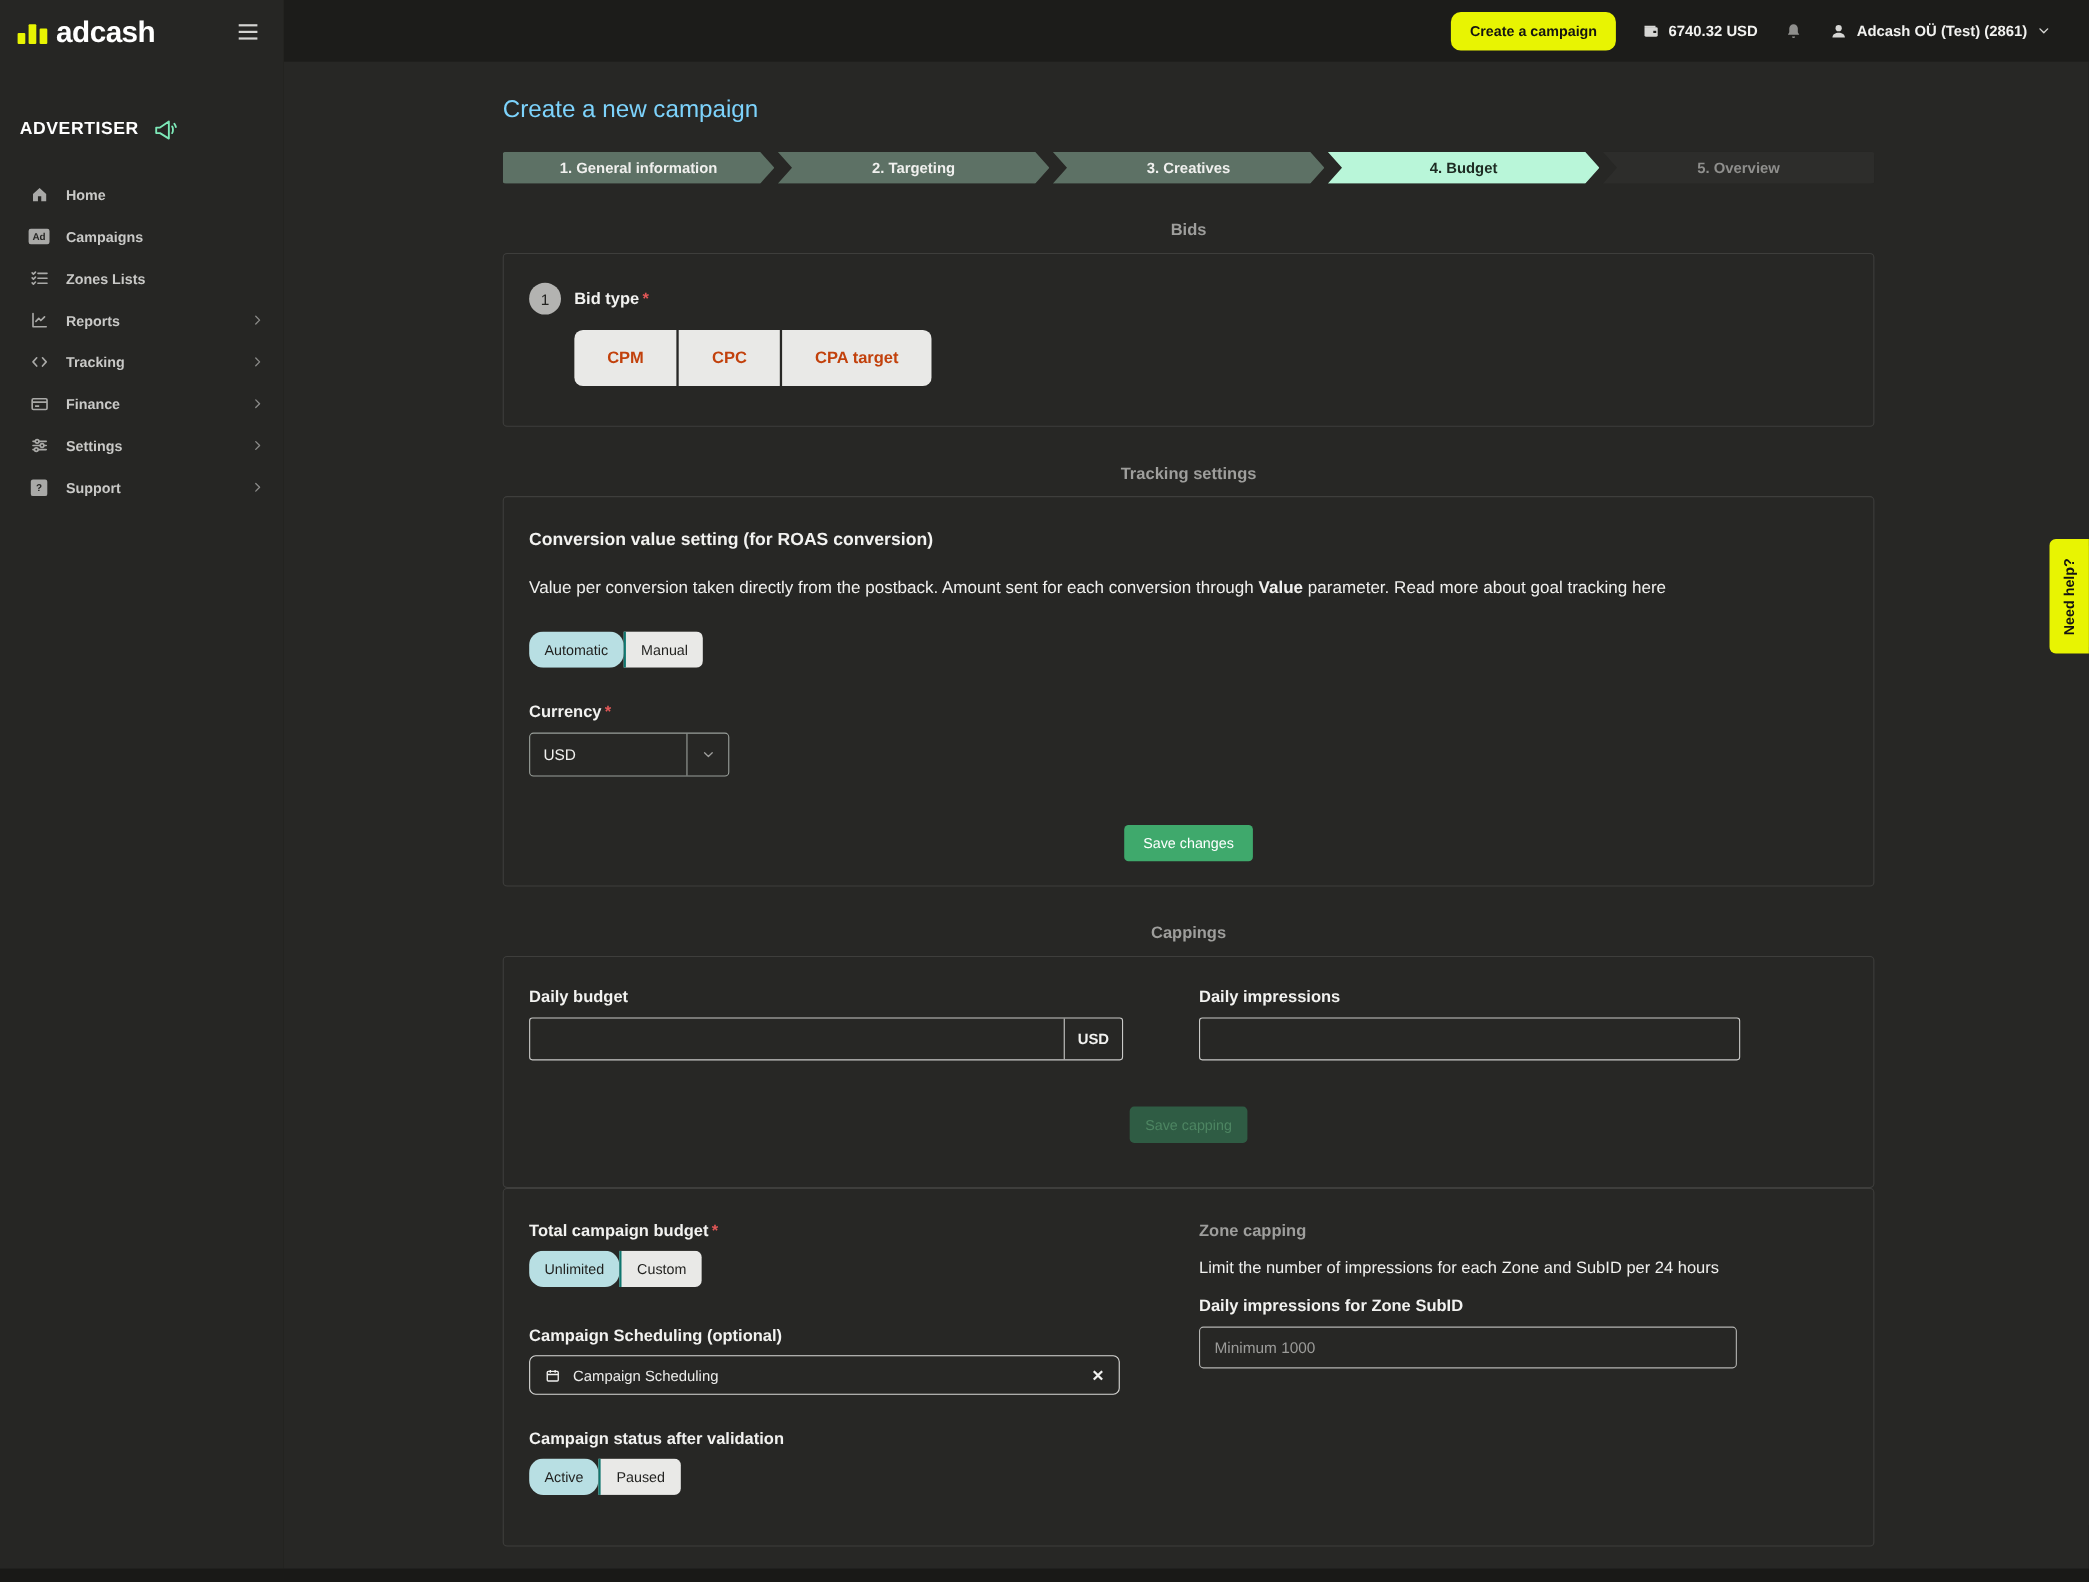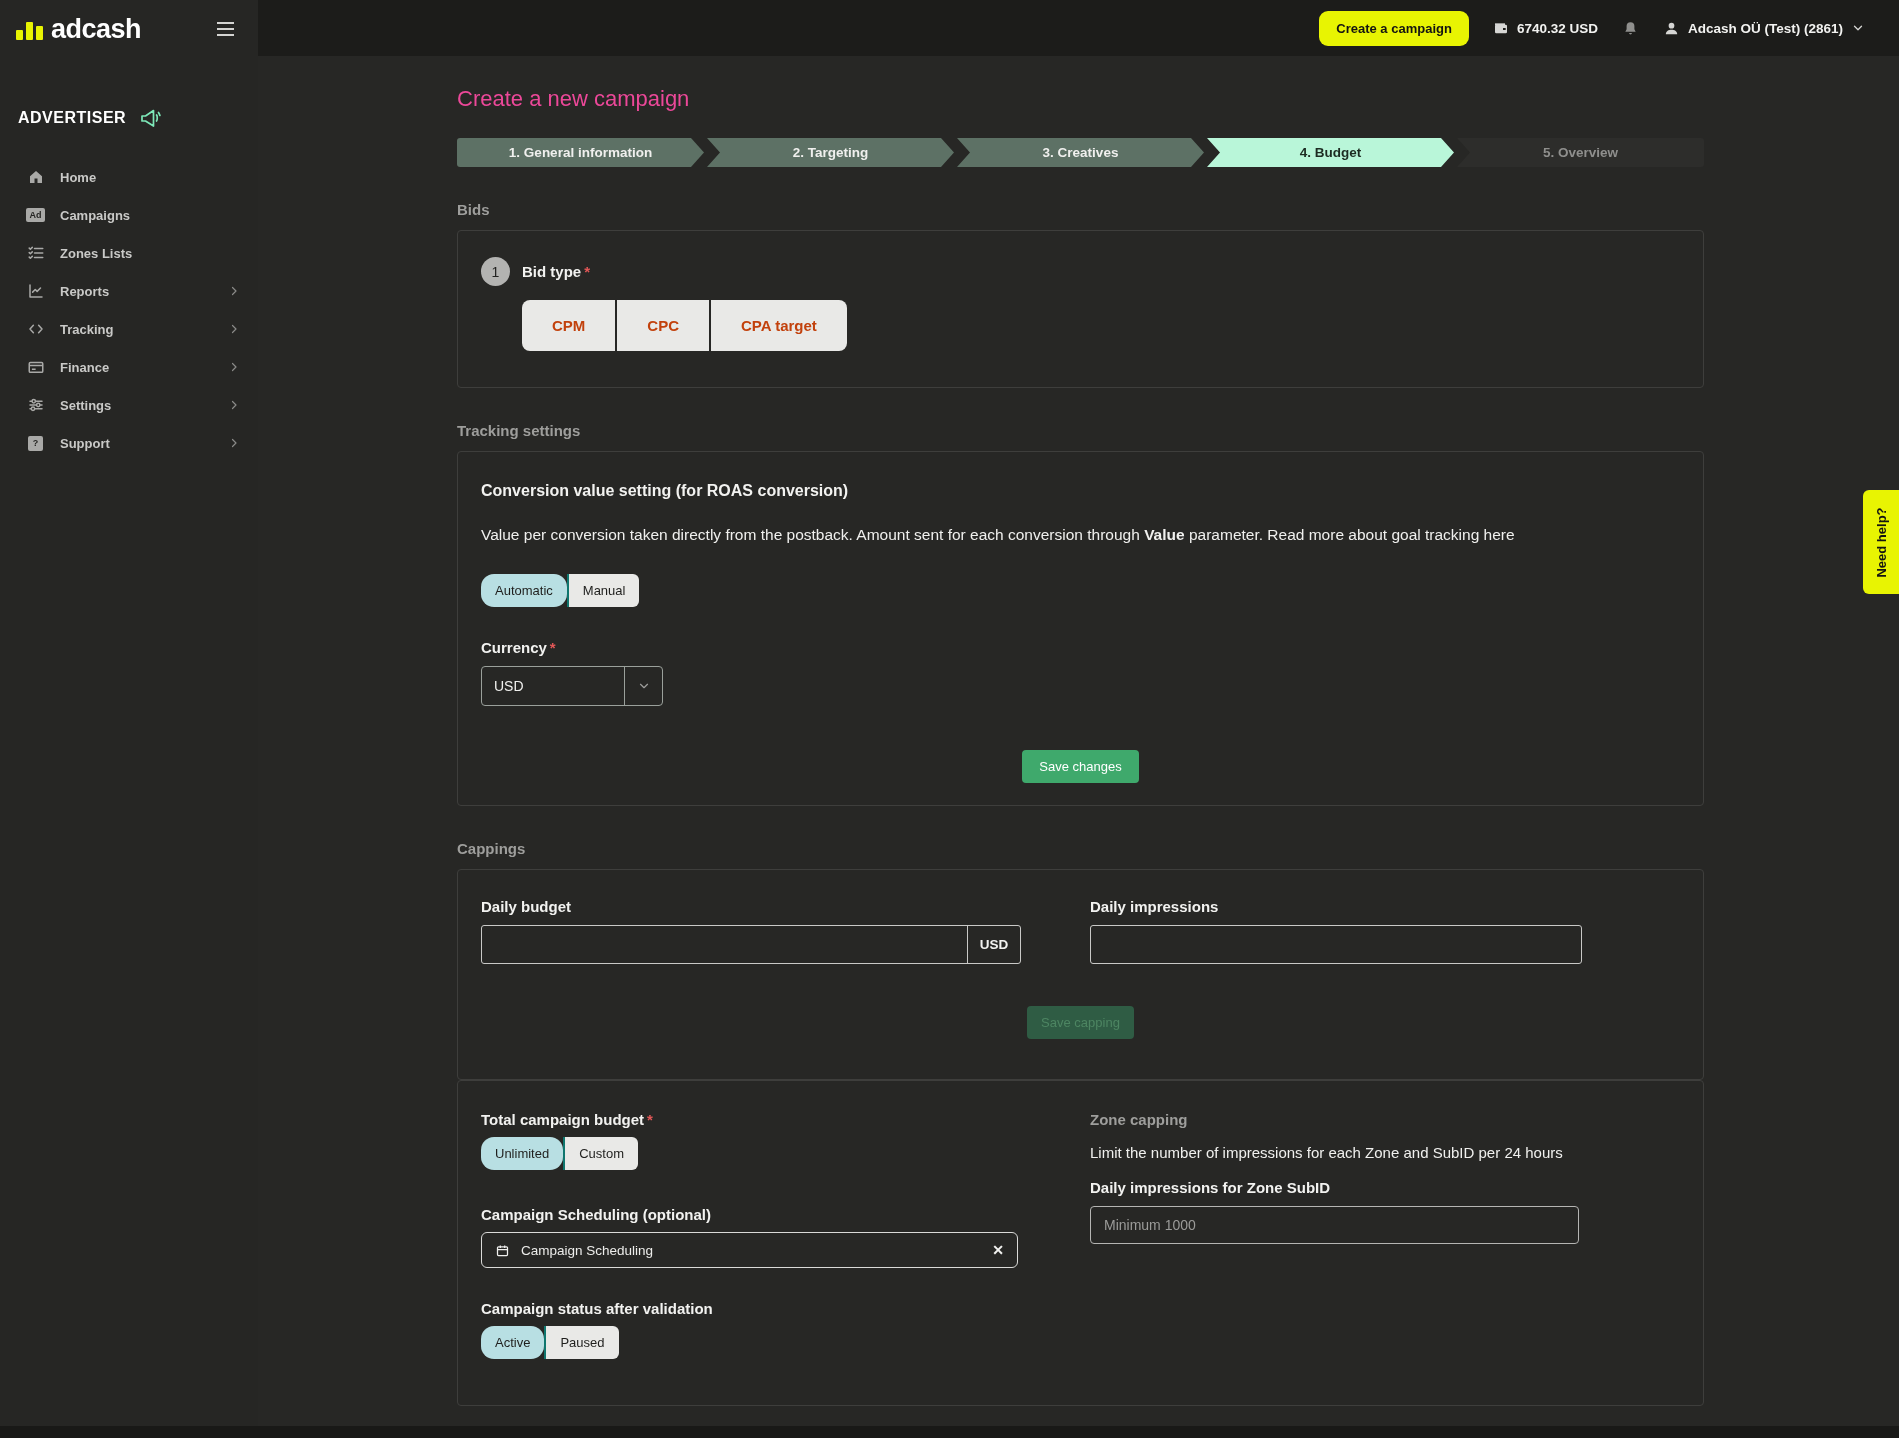--- a/index.html
+++ b/index.html
@@ -34,32 +34,32 @@
   .balance-group { display:flex; align-items:center; gap:8px; cursor:pointer; }
   .balance-text { color:#f2f2f0; font-size:13.5px; font-weight:700; }
   .bell { color:#8f8f8d; display:flex; cursor:pointer; }
   .account-group { display:flex; align-items:center; gap:8px; cursor:pointer; }
   .account-text { color:#f2f2f0; font-size:13.5px; font-weight:700; }
   .icon-muted { color:#d6d6d4; display:flex; }
   .chev-down { color:#d6d6d4; display:flex; }
 
   
   .content { margin-left:199px; width:1247px; padding-bottom:10px; }
-  .page-title { margin-top:30px; color:#ec4899; font-size:22px; font-weight:500; }
+  .page-title { margin-top:30px; color:#7dd3fc; font-size:22px; font-weight:500; }
 
   .stepper { margin-top:26px; display:flex; gap:3px; height:29px; }
   .step { flex:1; display:flex; align-items:center; justify-content:center; font-size:13.5px; font-weight:600; cursor:pointer; }
   .step.first { clip-path:polygon(0 0, calc(100% - 13px) 0, 100% 50%, calc(100% - 13px) 100%, 0 100%); border-radius:3px 0 0 3px; }
   .step.mid   { clip-path:polygon(0 0, calc(100% - 13px) 0, 100% 50%, calc(100% - 13px) 100%, 0 100%, 13px 50%); }
   .step.last  { clip-path:polygon(0 0, 100% 0, 100% 100%, 0 100%, 13px 50%); border-radius:0 3px 3px 0; }
   .step.done { background:#5d7165; color:#f0f0ee; }
   .step.active { background:#b9f6d9; color:#1d2b22; font-weight:700; }
   .step.upcoming { background:#2d2d2b; color:#8f8f8d; }
 
-  .section-heading { margin:34px 0 12px; color:#9e9e9c; font-size:15px; font-weight:700; }
+  .section-heading { margin:34px 0 12px; color:#9e9e9c; font-size:15px; font-weight:700;text-align:center; }
   .panel { border:1px solid #3e3e3c; border-radius:4px; }
 
   .field-label { color:#f2f2f0; font-size:15px; font-weight:700; }
   .req { color:#e25757; font-weight:700; margin-left:3px; }
 
   
   .panel-bids { padding:26px 23px 36px; }
   .bid-row { display:flex; align-items:center; gap:12px; }
   .num-circle { width:29px; height:29px; border-radius:50%; background:#b3b3b1; color:#232321; font-size:14px; display:flex; align-items:center; justify-content:center; }
   .bidtype-group { margin:14px 0 0 41px; display:inline-flex; border-radius:8px; overflow:hidden; }

